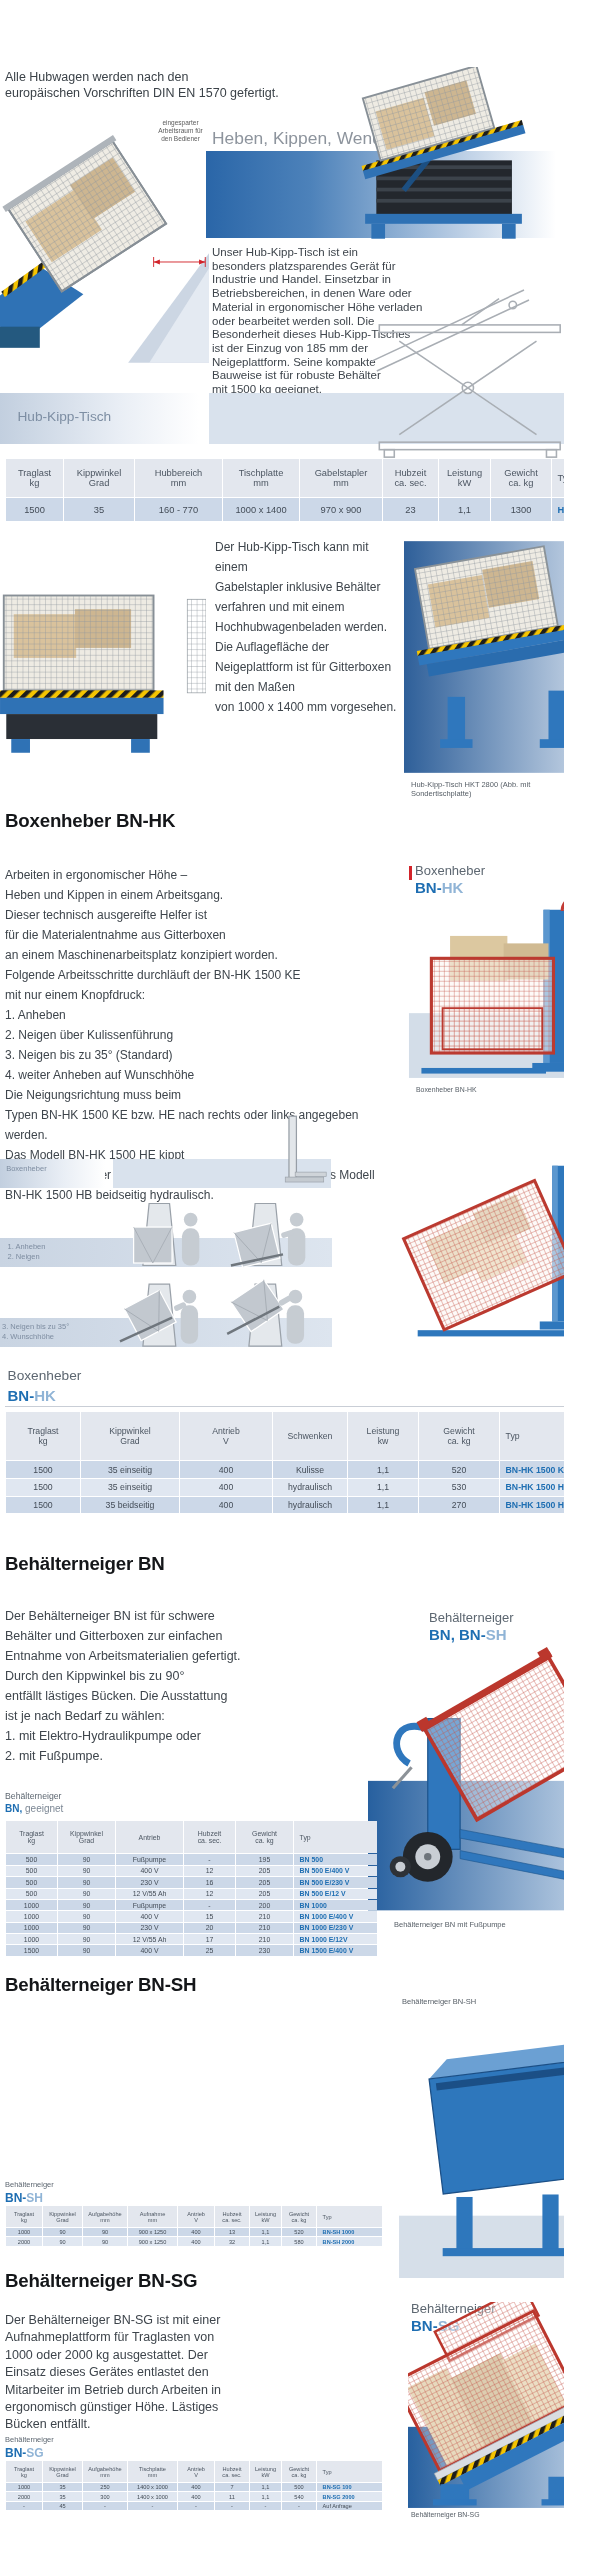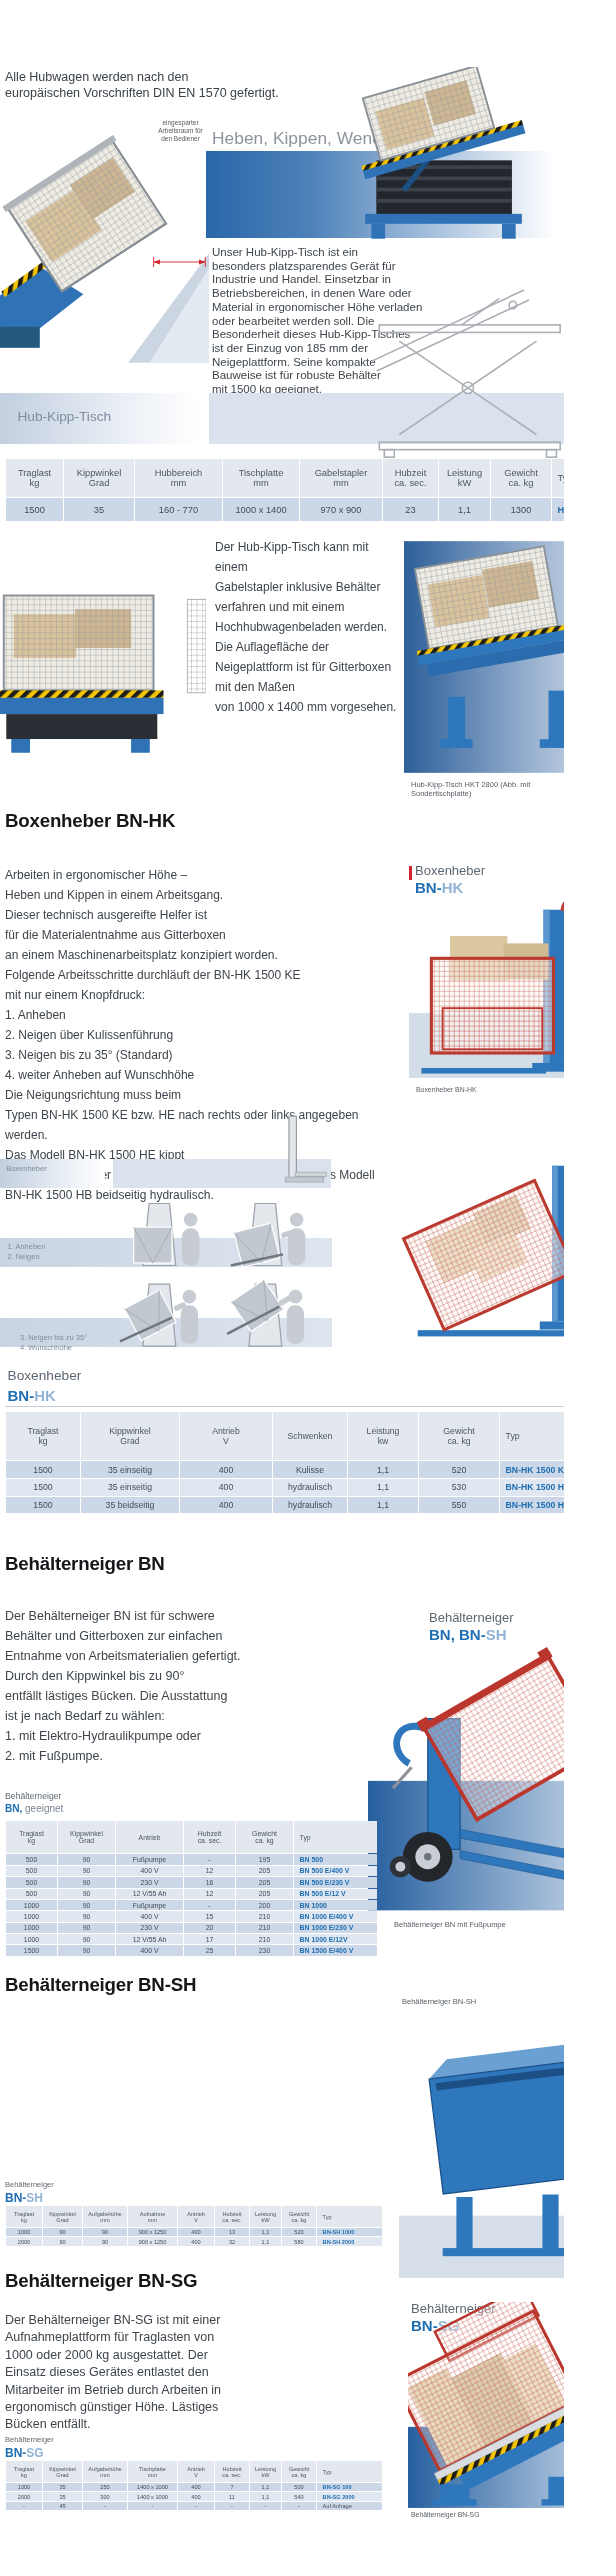--- a/index.html
+++ b/index.html
@@ -361,21 +361,21 @@
           <line x1="92" y1="42" x2="61" y2="100" stroke="#9aa1a9"></line>
       </g>
       <line x1="16" y1="104" x2="100" y2="86" stroke="#6f767d" stroke-width="4"></line>
       <circle cx="122" cy="30" r="11" fill="#c6ccd2"></circle>
       <rect x="108" y="44" width="28" height="60" rx="13" fill="#c6ccd2"></rect>
       <rect x="96" y="52" width="20" height="9" rx="4" fill="#c6ccd2" transform="rotate(-18 96 52)"></rect>
     </svg>
   </div>
 
   <div class="abs bar-right" style="left:0;top:1318px;width:332px;height:29px;background:linear-gradient(90deg,#c9d4e2,#dde5ef);">
-    <div class="abs strip-label pre" style="left:20px;top:4.4px;margin-top:11px;">3. Neigen bis zu 35°
+    <div class="abs strip-label pre" style="left:2px;top:4.4px;">3. Neigen bis zu 35°
 4. Wunschhöhe</div>
   </div>
   <div class="abs" style="left:115px;top:1279px;width:93px;height:70px;">
     <svg width="93" height="70" viewBox="0 0 150 112">
       <polygon points="55,8 88,8 98,108 45,108" fill="#e4e8ec" stroke="#9aa1a9" stroke-width="2"></polygon>
       <g transform="rotate(-28 60 60)">
         <rect x="26" y="28" width="64" height="58" fill="#c2c8cf" stroke="#ffffff" stroke-width="2"></rect>
         <line x1="26" y1="28" x2="58" y2="86" stroke="#9aa1a9"></line>
           <line x1="90" y1="28" x2="58" y2="86" stroke="#9aa1a9"></line>
       </g>
@@ -473,21 +473,21 @@
           <td>1,1</td>
           <td>530</td>
           <td class="typ blue">BN-HK 1500 HE</td>
         </tr>
         <tr>
           <td>1500</td>
           <td>35 beidseitig</td>
           <td>400</td>
           <td>hydraulisch</td>
           <td>1,1</td>
-          <td>550</td>
+          <td>270</td>
           <td class="typ blue">BN-HK 1500 HB</td>
         </tr>
       </tbody>
     </table>
 
   <div class="abs h1" style="left:5px;top:1553px;">Behälterneiger BN</div>
 
   <div class="abs par par-lg pre" style="left:5px;top:1606px;width:324px;">Der Behälterneiger BN ist für schwere
 Behälter und Gitterboxen zur einfachen
 Entnahme von Arbeitsmaterialien gefertigt.

